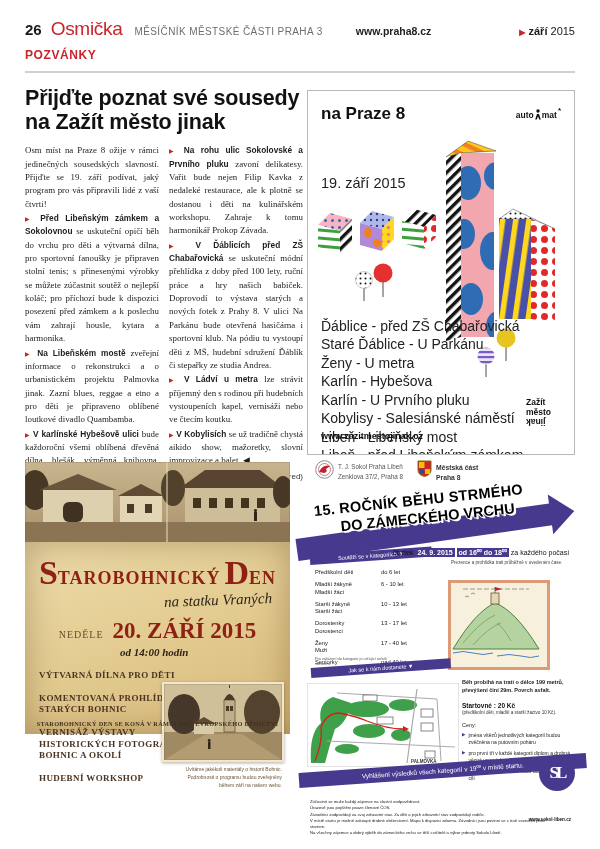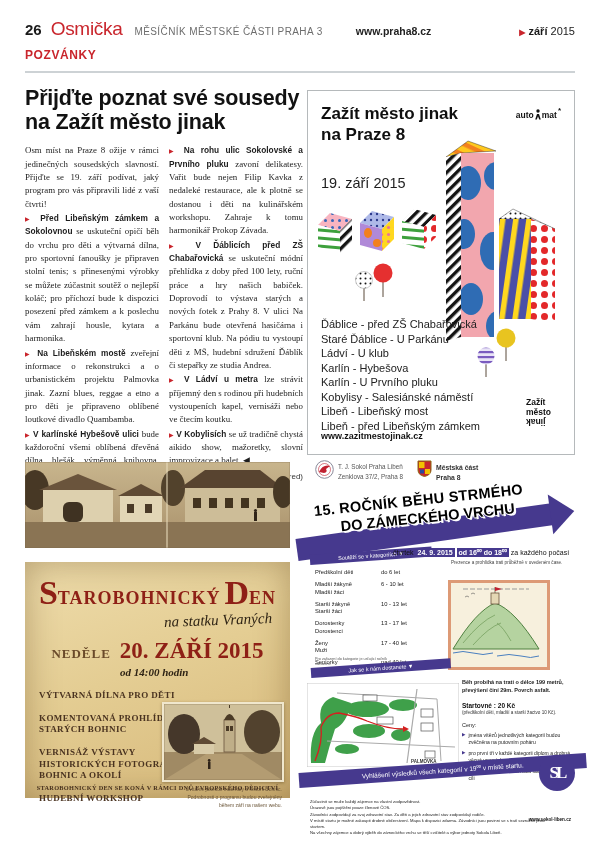--- a/index.html
+++ b/index.html
@@ -28,37 +28,37 @@
   .byline{text-align:right;font-family:"Liberation Sans",sans-serif;font-size:8px;color:#333;margin-top:3px;}
 
   
   #ad{position:absolute;left:307px;top:90px;width:266px;height:363px;border:1px solid #b5b9bb;background:#fff;overflow:hidden;}
   #ad .art{position:absolute;inset:0;z-index:0;}
   .ad-title{position:absolute;left:13px;top:13px;width:160px;font-size:17px;font-weight:bold;line-height:1.22;color:#0f0f0f;z-index:2;}
   .ad-date{position:absolute;left:13px;top:84px;font-size:14.5px;color:#1e1e1e;z-index:2;}
   .automat{position:absolute;right:13px;top:18px;display:flex;align-items:center;z-index:2;font-size:8.5px;font-weight:bold;color:#111;}
   .automat .star{font-size:8px;position:relative;top:-4px;margin-left:1px;}
   .loclist{position:absolute;left:13px;top:226px;z-index:2;}
-  .loc{font-size:11px;color:#222;line-height:1.32;}
+  .loc{font-size:14px;color:#222;line-height:1.32;}
   .ad-web{position:absolute;left:13px;top:340px;font-size:9px;font-weight:bold;color:#111;z-index:2;}
   .zmj{position:absolute;left:218px;top:306px;z-index:2;font-size:8.5px;font-weight:bold;line-height:1.18;color:#111;}
   .flip{display:inline-block;transform:rotate(180deg);}
 
   
   #bohnice{position:absolute;left:25px;top:462px;width:265px;height:358px;}
   .bp-photo{position:absolute;left:0;top:0;width:265px;height:86px;}
-  .bp-body{position:absolute;left:0;top:100px;width:265px;height:236px;
+  .bp-body{position:absolute;left:0;top:80px;width:265px;height:192px;
     background:linear-gradient(160deg,#eedcab 0%,#e4cd93 45%,#d6b87a 100%);
     box-shadow:inset 0 0 34px rgba(92,62,22,.38);font-family:"Liberation Serif",serif;}
   .bp-title{position:absolute;left:0;top:12px;width:100%;text-align:center;color:#8e2016;white-space:nowrap;}
   .bp-big{font-size:34px;font-weight:bold;}
   .bp-small{font-size:18px;font-weight:bold;letter-spacing:1px;}
   .bp-sub{position:absolute;right:18px;top:50px;font-style:italic;font-size:15px;color:#2f2415;transform:rotate(-2deg);}
   .bp-daterow{position:absolute;left:0;top:76px;width:100%;text-align:center;color:#8e2016;}
-  .bp-day{font-size:13px;letter-spacing:1px;color:#6a4a2a;font-weight:bold;margin-right:5px;}
+  .bp-day{font-size:10px;letter-spacing:1px;color:#6a4a2a;font-weight:normal;margin-right:5px;}
   .bp-date{font-size:23px;font-weight:bold;margin-top:23px;}
   .bp-time{position:absolute;left:95px;top:104px;font-style:italic;font-weight:bold;font-size:11px;color:#2f2415;}
   .bp-prog{position:absolute;left:14px;top:128px;width:150px;}
   .bp-prog div{font-weight:bold;font-size:9px;color:#4a3320;letter-spacing:0.4px;line-height:1.3;margin-bottom:11px;white-space:pre-line;}
   .bp-photo2{position:absolute;left:137px;top:140px;width:118px;height:76px;border:2px solid #f0e7cd;box-shadow:0 1px 3px rgba(60,40,10,.4);}
   .bp-note{position:absolute;right:8px;top:224px;width:160px;text-align:right;font-size:5px;color:#6a5538;line-height:1.55;white-space:pre-line;font-family:"Liberation Sans",sans-serif;}
   .bp-footer{position:absolute;left:0;bottom:7px;width:100%;text-align:center;font-size:6.3px;letter-spacing:0.3px;color:#46301d;font-weight:bold;}
 
   
   #run{position:absolute;left:305px;top:455px;width:270px;height:385px;background:#fff;font-family:"Liberation Sans",sans-serif;}
@@ -213,37 +213,36 @@
     <circle cx="56" cy="189" r="8.5" fill="url(#bd)" stroke="#999" stroke-width="0.5"></circle>
     <line x1="75" y1="189" x2="75" y2="206" stroke="#5a4a3a" stroke-width="1"></line>
     <circle cx="75" cy="182" r="9.5" fill="#e53030"></circle>
     <line x1="178" y1="273" x2="178" y2="286" stroke="#5a4a3a" stroke-width="1"></line>
     <circle cx="178" cy="265" r="8.5" fill="url(#pstripe)"></circle>
     <line x1="198" y1="256" x2="198" y2="270" stroke="#5a4a3a" stroke-width="1"></line>
     <circle cx="198" cy="247" r="9.5" fill="#e8c420"></circle>
   </svg>
 
   <div class="ad-title">
-    <div>Zažít město jinak</div>
     <div>na Praze 8</div>
   </div>
   <div class="automat">
     <span>auto</span>
     <svg width="8" height="11" viewBox="0 0 8 11">
       <circle cx="4" cy="2" r="1.7" fill="#111"></circle>
         <path d="M1.2,10.5 L3,5 L5,5 L6.8,10.5 L5.2,10.5 L4,7.2 L2.8,10.5 Z" fill="#111"></path>
     </svg>
     <span>mat</span>
     <span class="star">*</span>
   </div>
   <div class="ad-date">19. září 2015</div>
   <div class="loclist">
     <div class="loc">Ďáblice - před ZŠ Chabařovická</div>
     <div class="loc">Staré Ďáblice - U Parkánu</div>
-    <div class="loc">Ládví - U klub</div>
+    <div class="loc">Ženy - U metra</div>
     <div class="loc">Karlín - Hybešova</div>
     <div class="loc">Karlín - U Prvního pluku</div>
     <div class="loc">Kobylisy - Salesiánské náměstí</div>
     <div class="loc">Libeň - Libeňský most</div>
     <div class="loc">Libeň - před Libeňským zámkem</div>
   </div>
   <div class="ad-web">www.zazitmestojinak.cz</div>
   <div class="zmj">
     <div>Zažít</div>
     <div>město</div>

